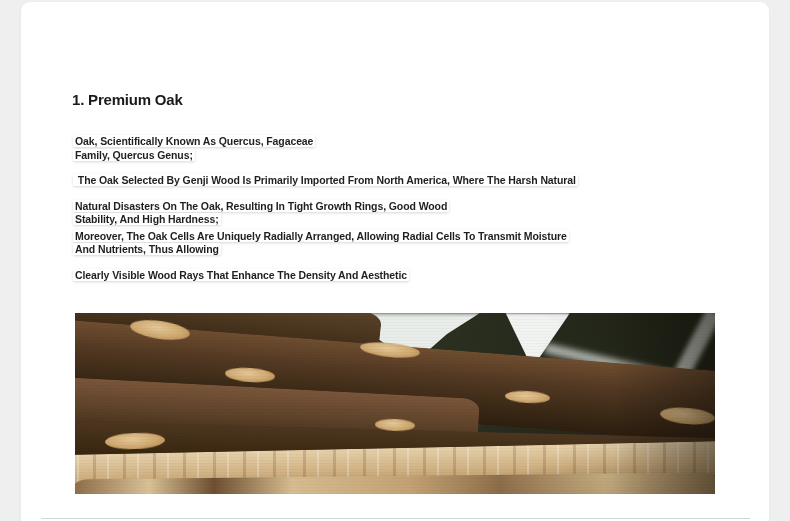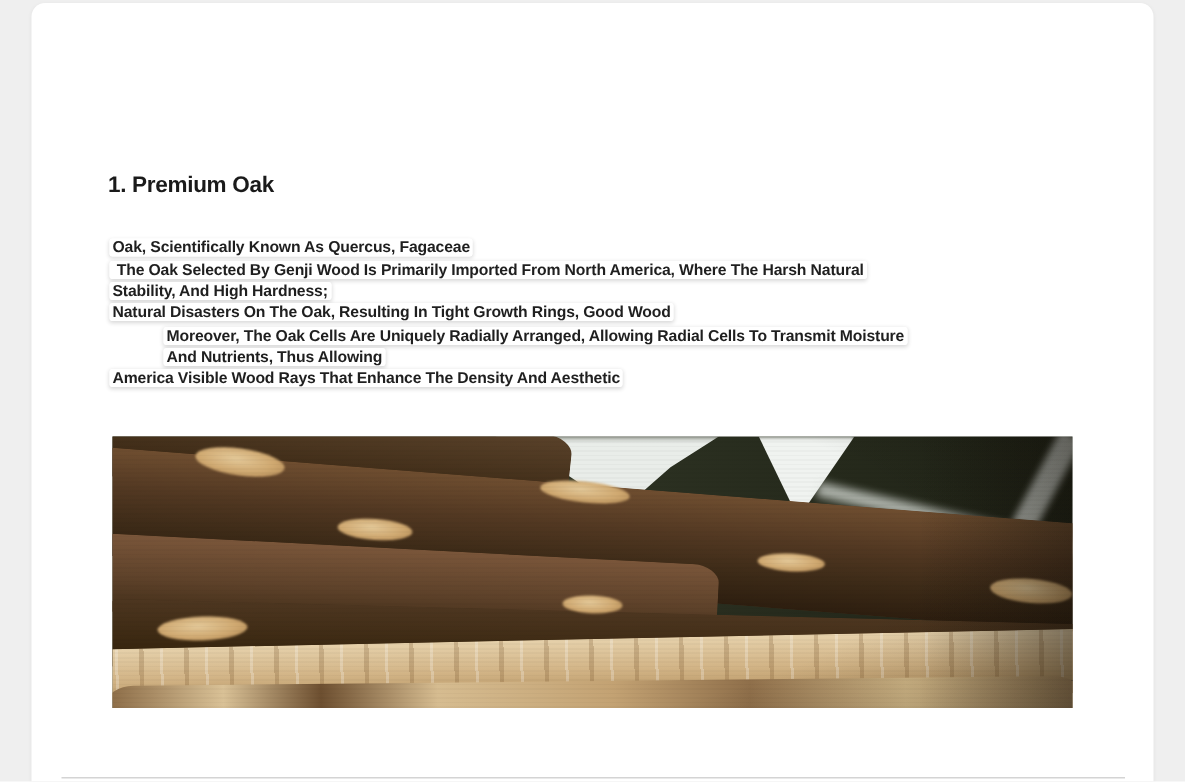--- a/index.html
+++ b/index.html
@@ -12,39 +12,39 @@
   .card {
     position: absolute;
     left: 21px; top: 2px;
     width: 748px; height: 519px;
     background: #ffffff;
     border-radius: 9px 9px 0 0;
     box-shadow: 0 1px 3px rgba(0,0,0,0.05);
   }
   .content { padding: 0 54px; }
   h1.heading {
-    padding-top: 112px;
+    padding-top: 88px;
     margin-left: -3px;
     font-size: 15px;
     line-height: 19px;
     font-weight: bold;
     color: #1a1a1a;
     letter-spacing: -0.2px;
   }
   .text-block {
     margin-top: 26px;
     font-size: 10.5px;
     font-weight: bold;
     line-height: 13.5px;
     color: #1f1f1f;
     letter-spacing: -0.1px;
     width: 640px;
   }
-  .para + .para { margin-top: 1px; }
-  .para.gap { margin-top: 3px; margin-left: 36px; }
+  .para + .para { margin-top: 12px; }
+  .para.gap { margin-top: 3px; }
   .line { height: 13.5px; }
   .hl {
     background: #ffffff;
     box-shadow: 0 1px 3px rgba(0,0,0,0.16);
     border-radius: 2px;
     padding: 0 2px;
     margin: 0 -2px;
     white-space: pre-wrap;
     text-align: right;
   }
@@ -137,34 +137,35 @@
 <body>
 
 <div class="card">
   <div class="content">
 
     <h1 class="heading">1. Premium Oak</h1>
 
     <div class="text-block">
       <div class="para">
         <div class="line"><span class="hl">Oak, Scientifically Known As Quercus, Fagaceae</span></div>
+        <div class="line"><span class="hl">Family, Quercus Genus;</span></div>
       </div>
       <div class="para">
         <div class="line"><span class="hl"> The Oak Selected By Genji Wood Is Primarily Imported From North America, Where The Harsh Natural</span></div>
       </div>
       <div class="para">
+        <div class="line"><span class="hl">Natural Disasters On The Oak, Resulting In Tight Growth Rings, Good Wood</span></div>
         <div class="line"><span class="hl">Stability, And High Hardness;</span></div>
-        <div class="line"><span class="hl">Natural Disasters On The Oak, Resulting In Tight Growth Rings, Good Wood</span></div>
       </div>
       <div class="para gap">
         <div class="line"><span class="hl">Moreover, The Oak Cells Are Uniquely Radially Arranged, Allowing Radial Cells To Transmit Moisture</span></div>
         <div class="line"><span class="hl">And Nutrients, Thus Allowing</span></div>
       </div>
       <div class="para">
-        <div class="line"><span class="hl">America Visible Wood Rays That Enhance The Density And Aesthetic</span></div>
+        <div class="line"><span class="hl">Clearly Visible Wood Rays That Enhance The Density And Aesthetic</span></div>
       </div>
     </div>
 
     <div class="photo" title="Stacked oak logs with exposed tan wood in front of a dark forested slope with snow patches">
       <div class="snow snow1"></div>
       <div class="snow snow2"></div>
       <div class="snow snow3"></div>
       <div class="snow snow4"></div>
       <div class="log log-topleft bark-tex"></div>
       <div class="log log-a bark-tex"></div>

